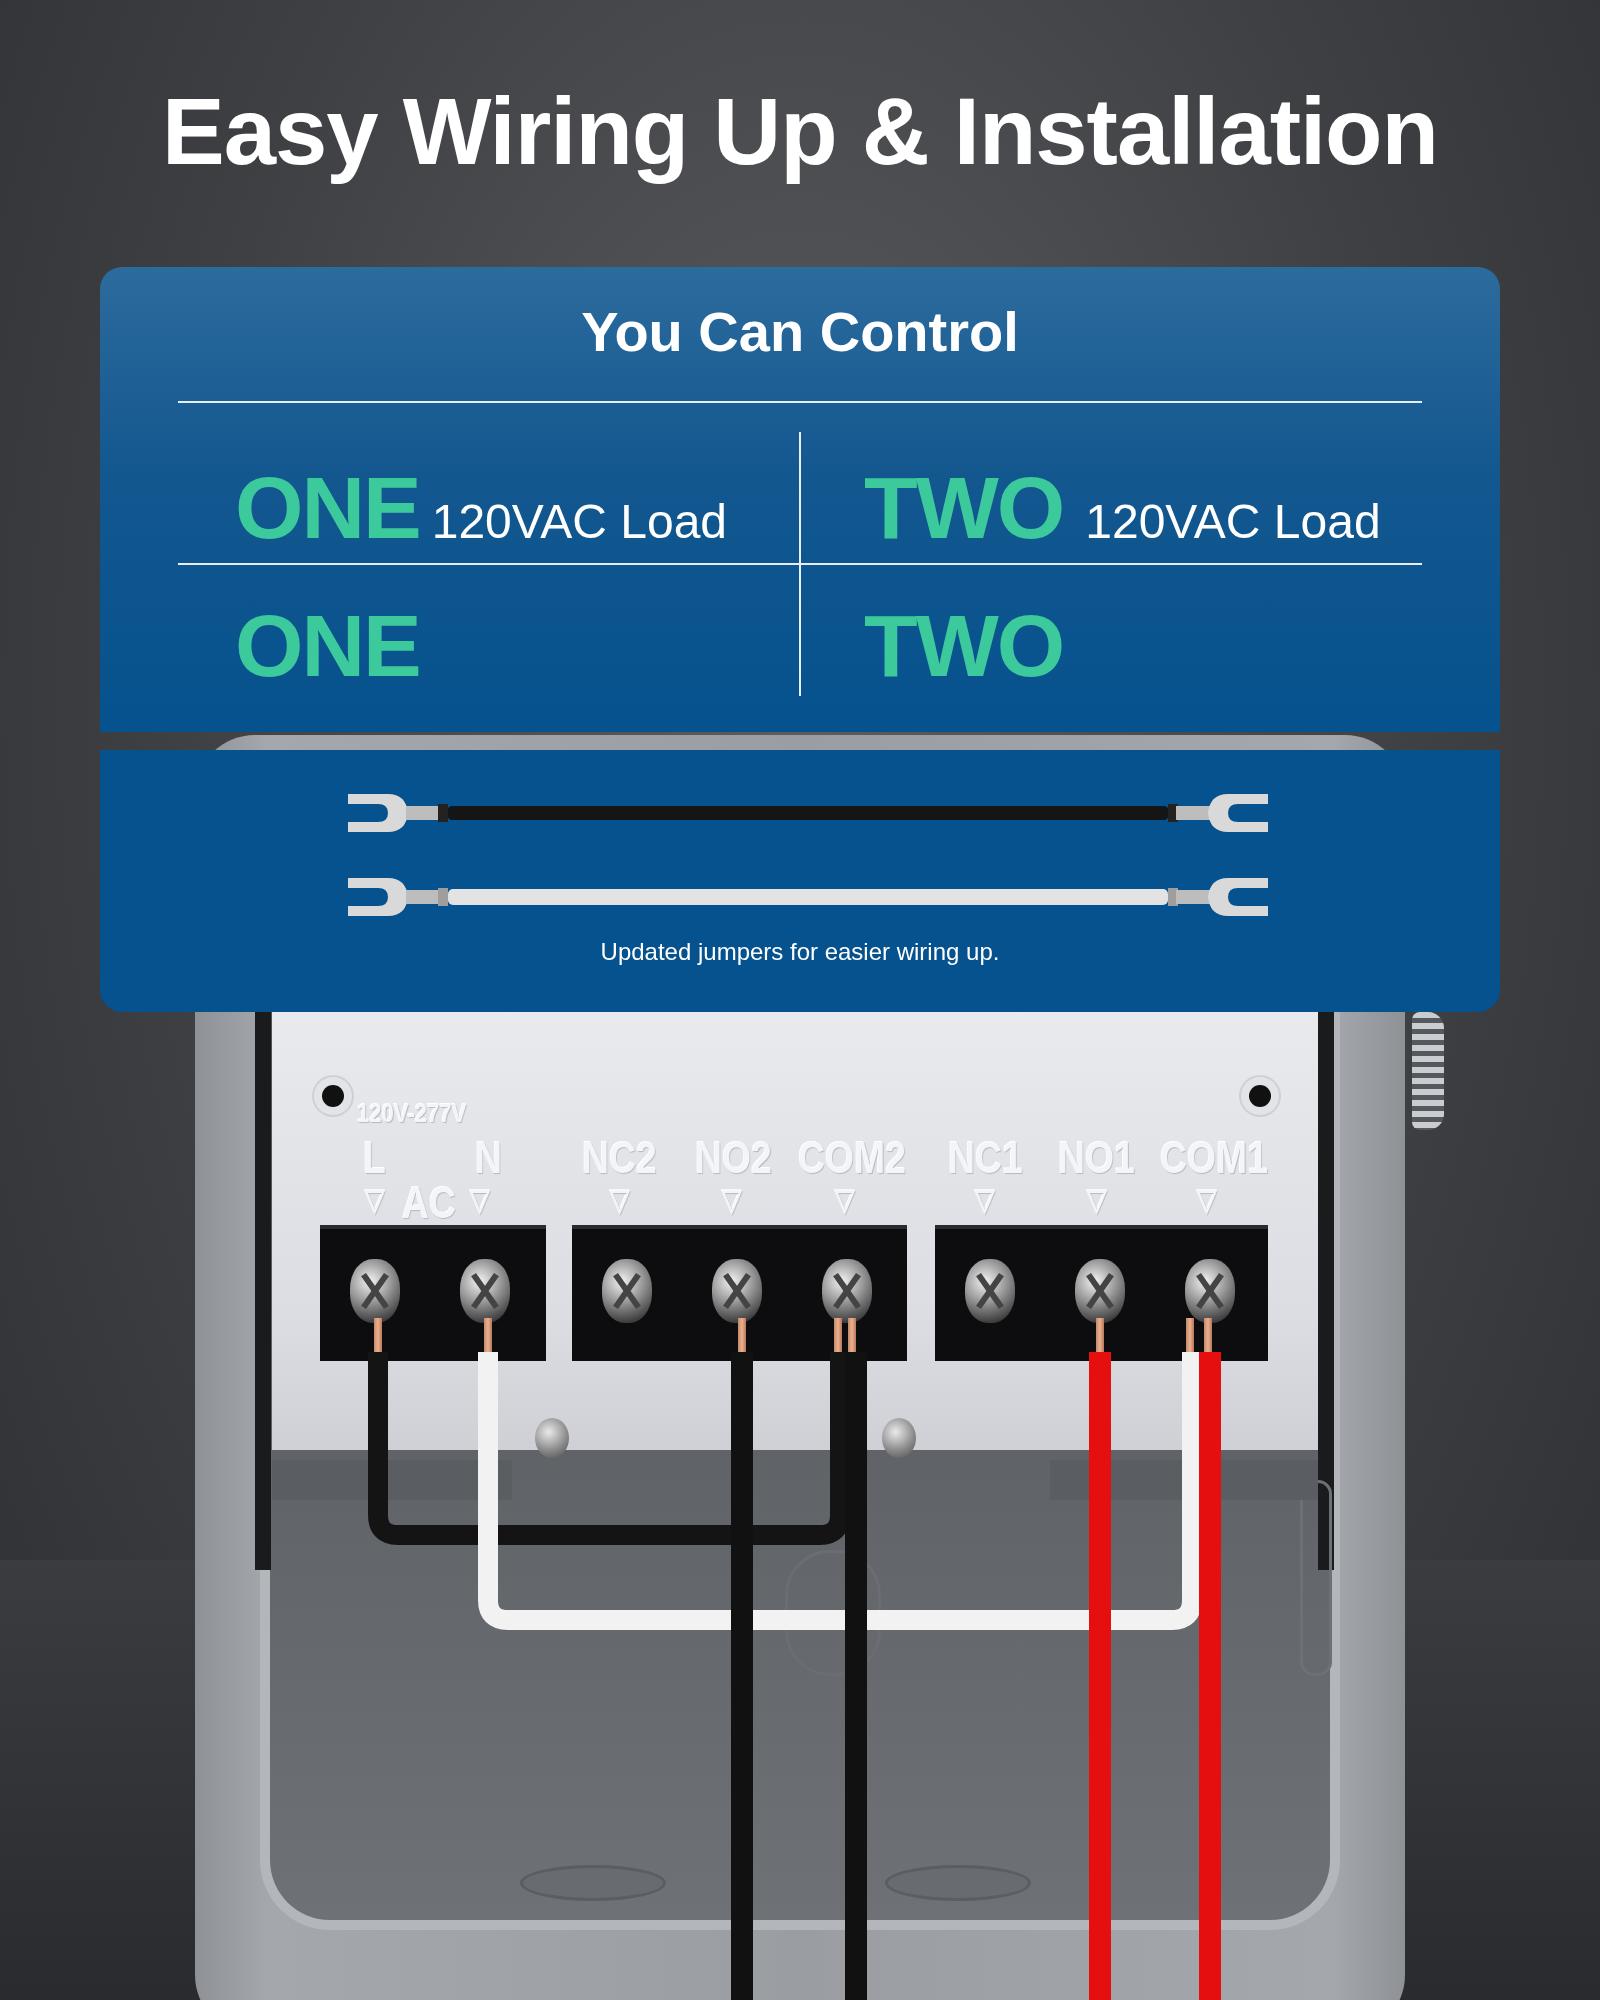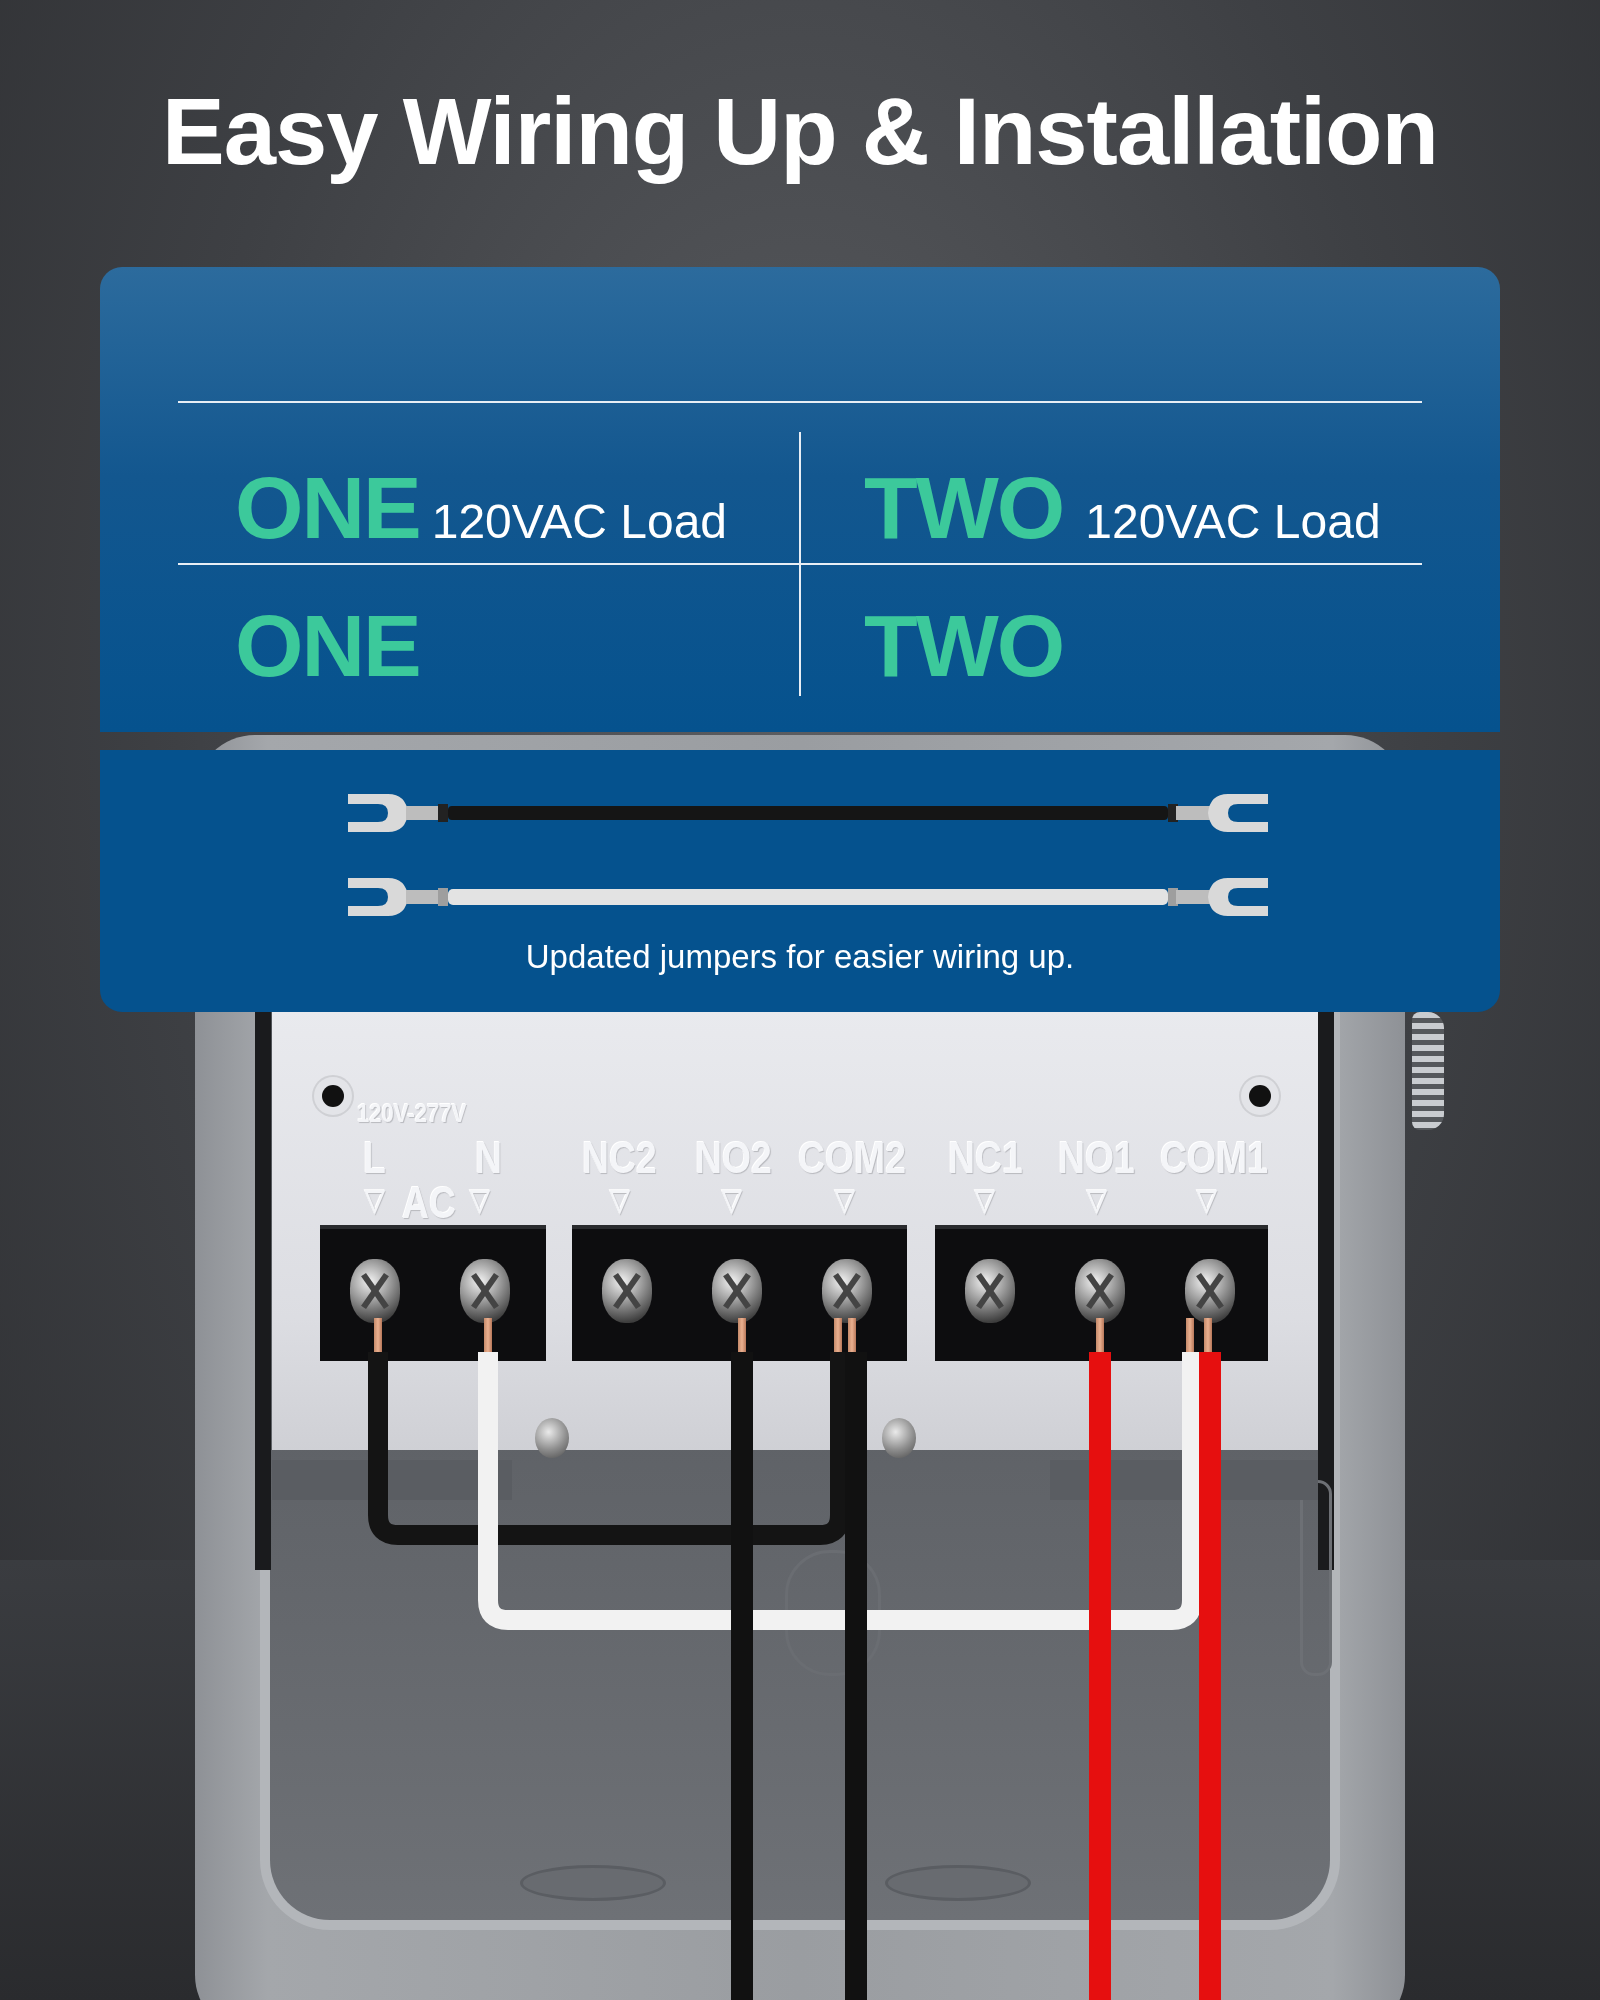--- a/index.html
+++ b/index.html
@@ -118,21 +118,21 @@
     color: #ffffff; font-size: 48px; margin-left: 12px;
     font-family: "Liberation Sans", sans-serif;
   }
   .panel-bottom {
     position: absolute; left: 100px; top: 750px; width: 1400px; height: 262px;
     background: #05528e; border-radius: 0 0 22px 22px;
   }
   .jumper { position: absolute; left: 248px; width: 920px; height: 46px; }
   .caption {
     position: absolute; left: 0; top: 188px; width: 100%; text-align: center;
-    color: #ffffff; font-size: 33px;
+    color: #ffffff; font-size: 24px;
     font-family: "Liberation Sans", sans-serif;
   }
 </style>
 </head>
 <body>
 
 <div class="floor"></div>
 
 <h1 class="title" style="margin:0;text-align:center;">Easy Wiring Up &amp; Installation</h1>
 
@@ -209,20 +209,21 @@
   <line x1="742" y1="1352" x2="742" y2="2000" stroke="#111" stroke-width="22"></line>
 
   <line x1="856" y1="1352" x2="856" y2="2000" stroke="#111" stroke-width="22"></line>
 
   <line x1="1100" y1="1352" x2="1100" y2="2000" stroke="#e60f0f" stroke-width="22"></line>
 
   <line x1="1210" y1="1352" x2="1210" y2="2000" stroke="#e60f0f" stroke-width="22"></line>
 </svg>
 
 <div class="panel-top">
+  <div class="panel-title">You Can Control</div>
   <div class="hline" style="left:78px; top:134px; width:1244px;"></div>
   <div class="hline" style="left:78px; top:296px; width:1244px;"></div>
   <div class="vline" style="left:699px; top:165px; height:264px;"></div>
 
   <div class="cell" style="left:135px; top:180px;">
     <span class="big">ONE</span>
     <span class="load">120VAC Load</span>
   </div>
   <div class="cell" style="left:764px; top:180px;">
     <span class="big">TWO</span>

